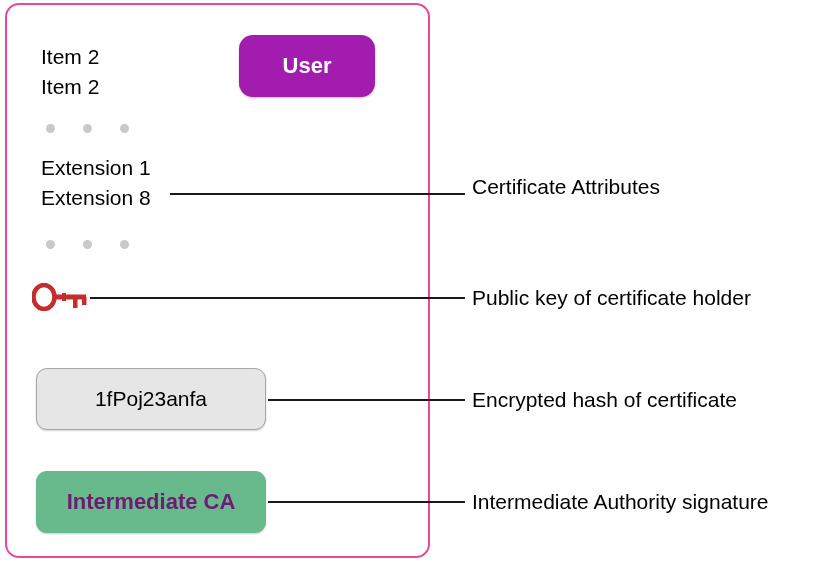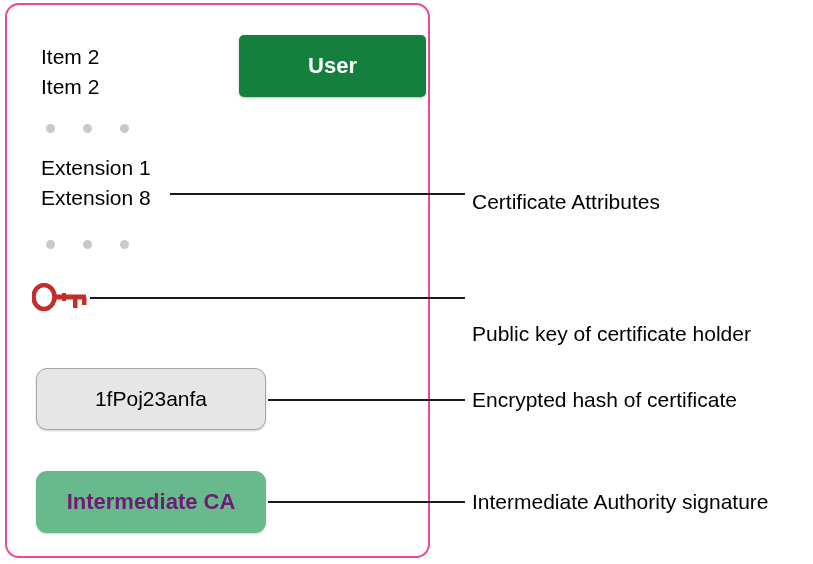--- a/index.html
+++ b/index.html
@@ -58,24 +58,24 @@
     background: #c9c9c9;
   }
   #dots-1 { left: 39px; top: 119px; }
   #dots-2 { left: 39px; top: 235px; }
 
   
   .user-badge {
     position: absolute;
     left: 239px;
     top: 35px;
-    width: 187px;
+    width: 136px;
     height: 62px;
-    background: #15803d;
-    border-radius: 5px;
+    background: #a21caf;
+    border-radius: 14px;
     display: flex;
     align-items: center;
     justify-content: center;
     color: #ffffff;
     font-size: 22px;
     font-weight: bold;
     box-shadow: 0 1px 2px rgba(0,0,0,0.25);
   }
 
   
@@ -136,22 +136,22 @@
   #leader-signature  { left: 268px; top: 501px;  width: 197px; }
 
   
   .annotation {
     position: absolute;
     color: #000000;
     font-size: 21px;
     line-height: 1;
     white-space: nowrap;
   }
-  #label-attributes { left: 472px; top: 191px; }
-  #label-publickey  { left: 472px; top: 287px; margin-top: 36px; }
+  #label-attributes { left: 472px; top: 176px; }
+  #label-publickey  { left: 472px; top: 287px; }
   #label-hash       { left: 472px; top: 389px; }
   #label-signature  { left: 472px; top: 491px; }
 </style>
 </head>
 <body>
 
 <div id="canvas">
 
   <div class="cert-panel">
 

